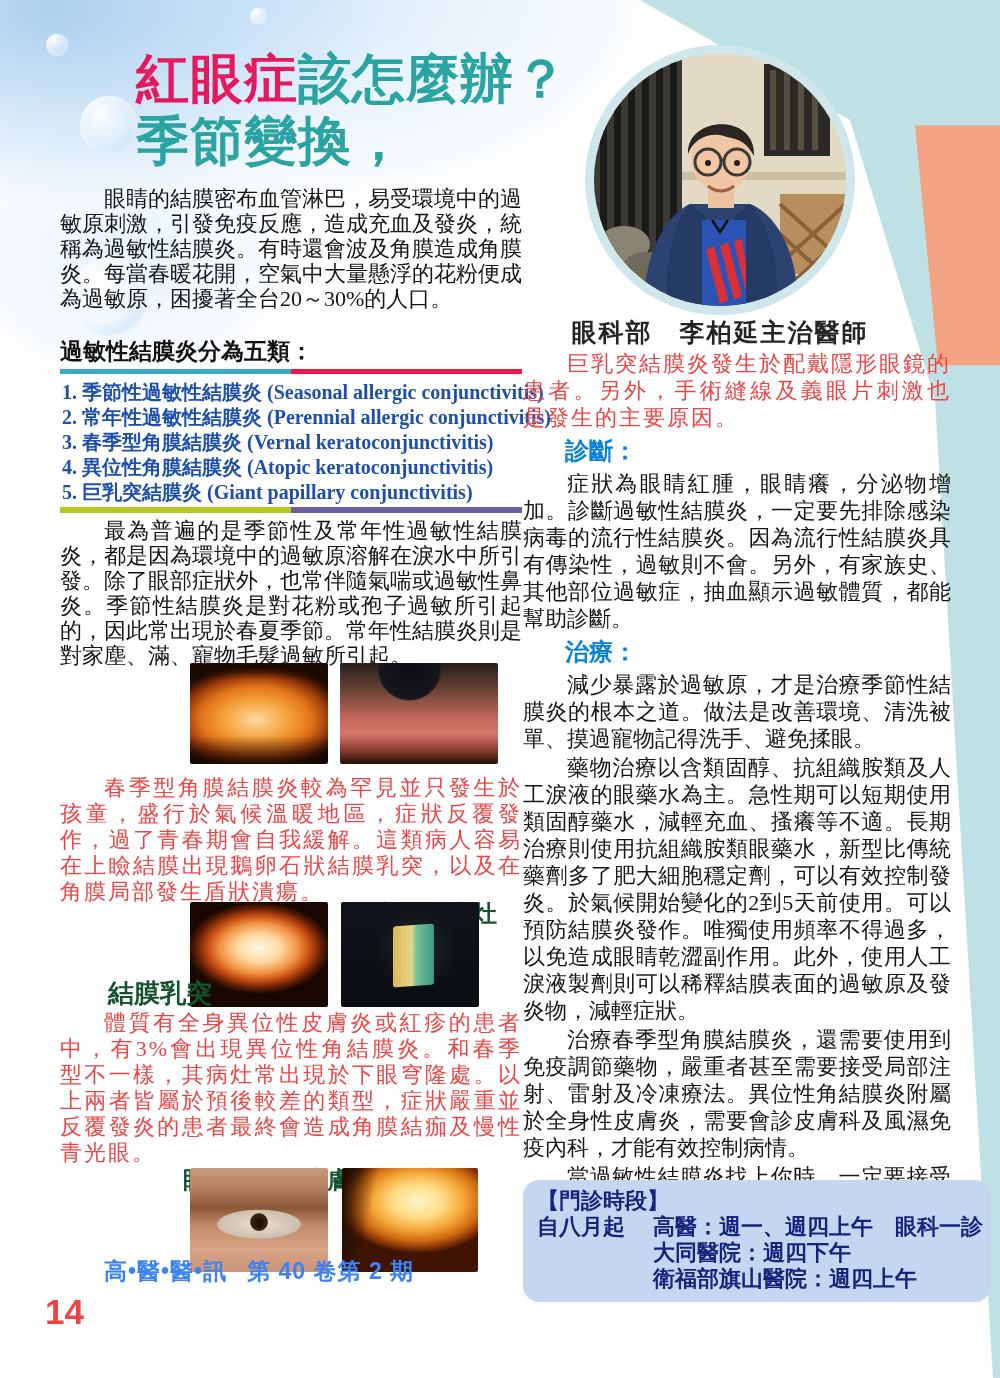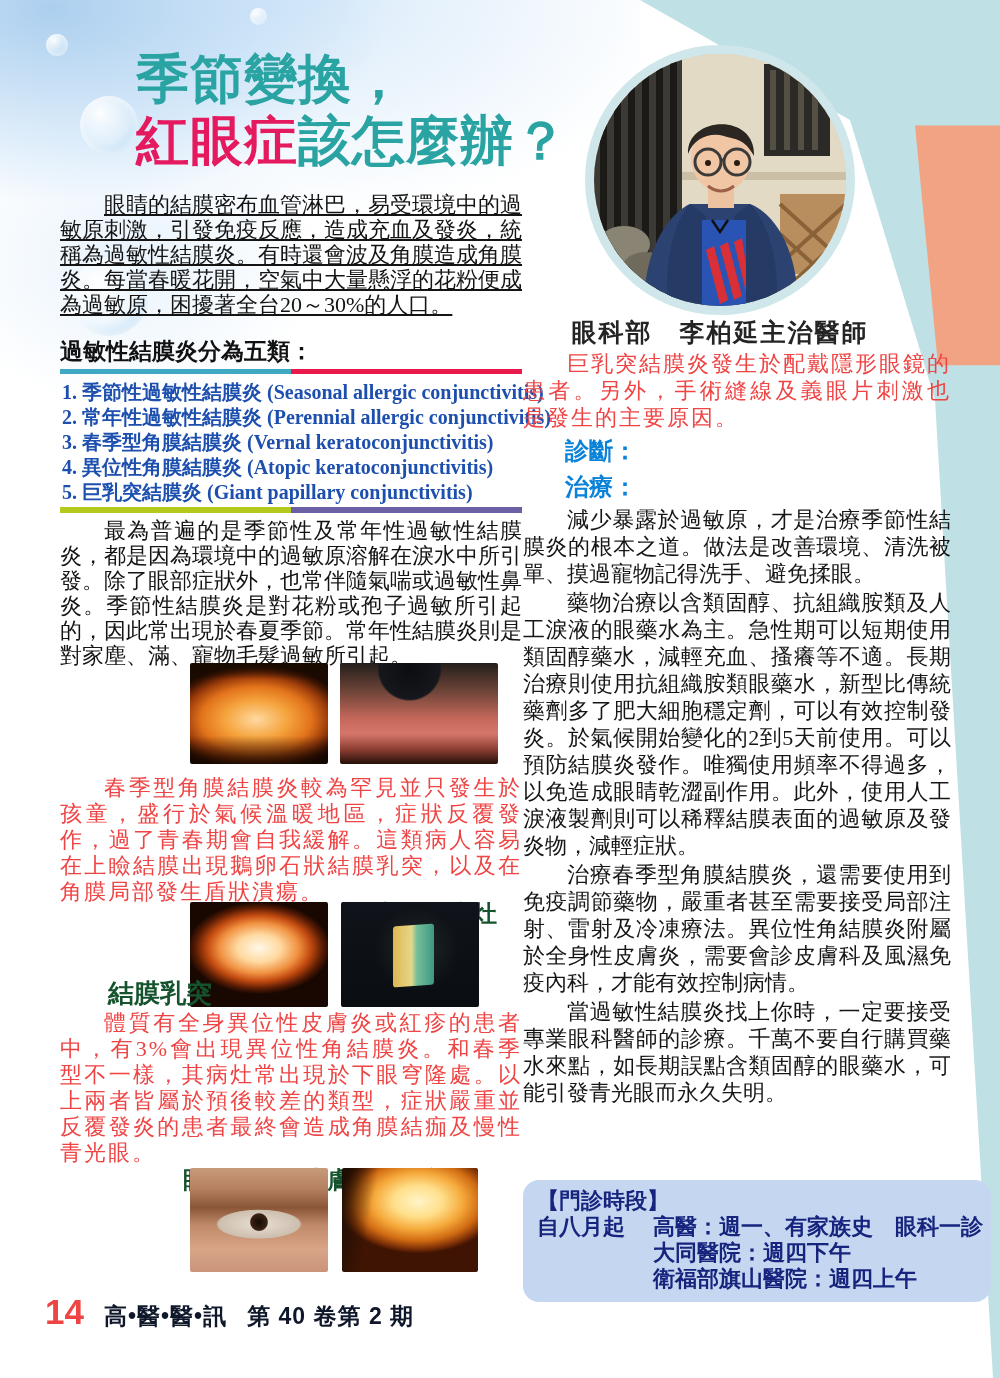--- a/index.html
+++ b/index.html
@@ -124,43 +124,43 @@
   .sched .row{display:flex;}
   .sched .prefix{margin-right:28px; white-space:nowrap;}
   .sched .lines div{white-space:nowrap;}
   
   .pagenum{
     position:absolute; left:45px; top:1292px;
     font-family:"Liberation Sans","DejaVu Sans",sans-serif;
     font-size:35px; font-weight:700; color:#ef4444;
   }
   .journal{
-    position:absolute; left:104px; top:1301px;
-    font-family:"Liberation Sans","DejaVu Sans",sans-serif;
-    font-size:23px; font-weight:700; color:#0f172a; letter-spacing:1px;
+    position:absolute; left:104px; top:1256px;
+    font-family:"Liberation Sans","DejaVu Sans",sans-serif;
+    font-size:23px; font-weight:700; color:#3b82f6; letter-spacing:1px;
   }
   .journal .issue{margin-left:20px; font-weight:700;}
 </style>
 </head>
 <body>
 
 <div class="page">
 
   <div class="wash">
     <div class="bubble b1"></div>
     <div class="bubble b2"></div>
     <div class="bubble b3"></div>
     <div class="bubble b4"></div>
   </div>
   <div class="deco-teal"></div>
   <div class="deco-salmon"></div>
 
   <div class="headline">
+    <div><span class="hl">紅眼症</span><span>該怎麼辦？</span></div>
     <div>季節變換，</div>
-    <div><span class="hl">紅眼症</span><span>該怎麼辦？</span></div>
   </div>
 
   <div class="photo-wrap">
     <svg width="252" height="252" viewBox="0 0 252 252">
       <rect x="0" y="0" width="252" height="252" fill="#ddd2bd"></rect>
       <rect x="0" y="0" width="88" height="252" fill="#3c3a34"></rect>
       <g fill="#1b1a17">
         <rect x="6" y="0" width="7" height="252"></rect>
           <rect x="20" y="0" width="7" height="252"></rect>
         <rect x="34" y="0" width="7" height="252"></rect>
@@ -204,21 +204,21 @@
       <circle cx="114" cy="108" r="13" fill="none" stroke="#3a3a3a" stroke-width="3"></circle>
       <circle cx="143" cy="108" r="13" fill="none" stroke="#3a3a3a" stroke-width="3"></circle>
       <line x1="127" y1="106" x2="130" y2="106" stroke="#3a3a3a" stroke-width="3"></line>
       <circle cx="114" cy="109" r="3" fill="#2a1c12"></circle>
       <circle cx="143" cy="109" r="3" fill="#2a1c12"></circle>
       <path d="M114,132 Q127,142 140,132" stroke="#9c5f48" stroke-width="3" fill="none"></path>
     </svg>
   </div>
   <div class="caption">眼科部　李柏延主治醫師</div>
 
-  <div class="abs body-text indent" style="left:60px; top:192px; width:462px;text-decoration:underline;">眼睛的結膜密布血管淋巴，易受環境中的過敏原刺激，引發免疫反應，造成充血及發炎，統稱為過敏性結膜炎。有時還會波及角膜造成角膜炎。每當春暖花開，空氣中大量懸浮的花粉便成為過敏原，困擾著全台20～30%的人口。</div>
+  <div class="abs body-text indent" style="left:60px; top:186px; width:462px;">眼睛的結膜密布血管淋巴，易受環境中的過敏原刺激，引發免疫反應，造成充血及發炎，統稱為過敏性結膜炎。有時還會波及角膜造成角膜炎。每當春暖花開，空氣中大量懸浮的花粉便成為過敏原，困擾著全台20～30%的人口。</div>
 
   <div class="list-header">過敏性結膜炎分為五類：</div>
   <div class="rule rule-top">
       <span class="h1"></span>
       <span class="h2"></span>
     </div>
   <div class="type-list">
     <div>1. 季節性過敏性結膜炎 (Seasonal allergic conjunctivitis)</div>
     <div>2. 常年性過敏性結膜炎 (Perennial allergic conjunctivitis)</div>
     <div>3. 春季型角膜結膜炎 (Vernal keratoconjunctivitis)</div>
@@ -250,33 +250,34 @@
 
   <div class="ph-label" style="left:183px; top:1140px;">眼瞼異位性皮膚炎</div>
   <div class="ph-label" style="left:372px; top:1140px;">結膜病灶</div>
 
   <div class="eye img-dermatitis" style="left:190px; top:1168px; width:138px; height:104px;"></div>
   <div class="eye img-lesion" style="left:342px; top:1168px; width:136px; height:104px;"></div>
 
   <div class="rcol">
     <p class="rbody kai indent">巨乳突結膜炎發生於配戴隱形眼鏡的患者。另外，手術縫線及義眼片刺激也是發生的主要原因。</p>
     <div class="sec-head">診斷：</div>
+    <p class="rbody indent">症狀為眼睛紅腫，眼睛癢，分泌物增加。診斷過敏性結膜炎，一定要先排除感染病毒的流行性結膜炎。因為流行性結膜炎具有傳染性，過敏則不會。另外，有家族史、其他部位過敏症，抽血顯示過敏體質，都能幫助診斷。</p>
     <div class="sec-head">治療：</div>
     <p class="rbody indent">減少暴露於過敏原，才是治療季節性結膜炎的根本之道。做法是改善環境、清洗被單、摸過寵物記得洗手、避免揉眼。</p>
     <p class="rbody indent">藥物治療以含類固醇、抗組織胺類及人工淚液的眼藥水為主。急性期可以短期使用類固醇藥水，減輕充血、搔癢等不適。長期治療則使用抗組織胺類眼藥水，新型比傳統藥劑多了肥大細胞穩定劑，可以有效控制發炎。於氣候開始變化的2到5天前使用。可以預防結膜炎發作。唯獨使用頻率不得過多，以免造成眼睛乾澀副作用。此外，使用人工淚液製劑則可以稀釋結膜表面的過敏原及發炎物，減輕症狀。</p>
     <p class="rbody indent">治療春季型角膜結膜炎，還需要使用到免疫調節藥物，嚴重者甚至需要接受局部注射、雷射及冷凍療法。異位性角結膜炎附屬於全身性皮膚炎，需要會診皮膚科及風濕免疫內科，才能有效控制病情。</p>
     <p class="rbody indent">當過敏性結膜炎找上你時，一定要接受專業眼科醫師的診療。千萬不要自行購買藥水來點，如長期誤點含類固醇的眼藥水，可能引發青光眼而永久失明。</p>
   </div>
 
   <div class="sched">
     <div>【門診時段】</div>
     <div class="row">
       <div class="prefix">自八月起</div>
       <div class="lines">
-        <div>高醫：週一、有家族史　眼科一診</div>
+        <div>高醫：週一、週四上午　眼科一診</div>
         <div>大同醫院：週四下午</div>
         <div>衛福部旗山醫院：週四上午</div>
       </div>
     </div>
   </div>
 
   <div class="pagenum">14</div>
   <div class="journal">
     <span>高•醫•醫•訊</span><span class="issue">第 40 卷第 2 期</span>
   </div>

